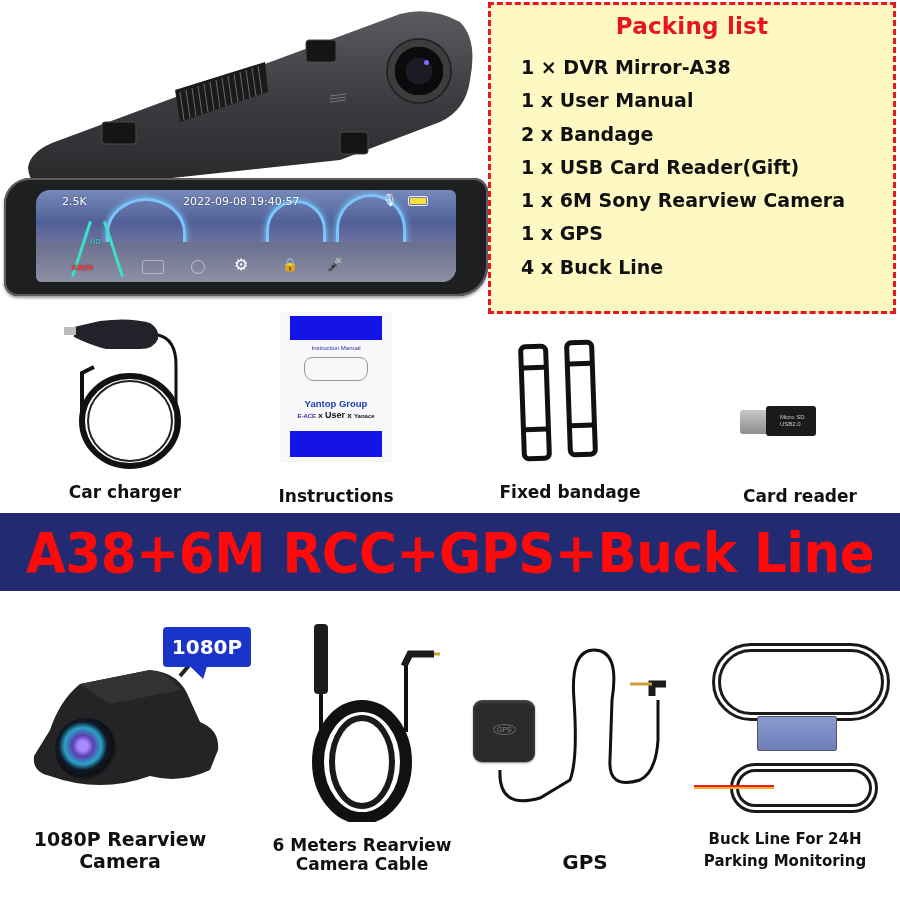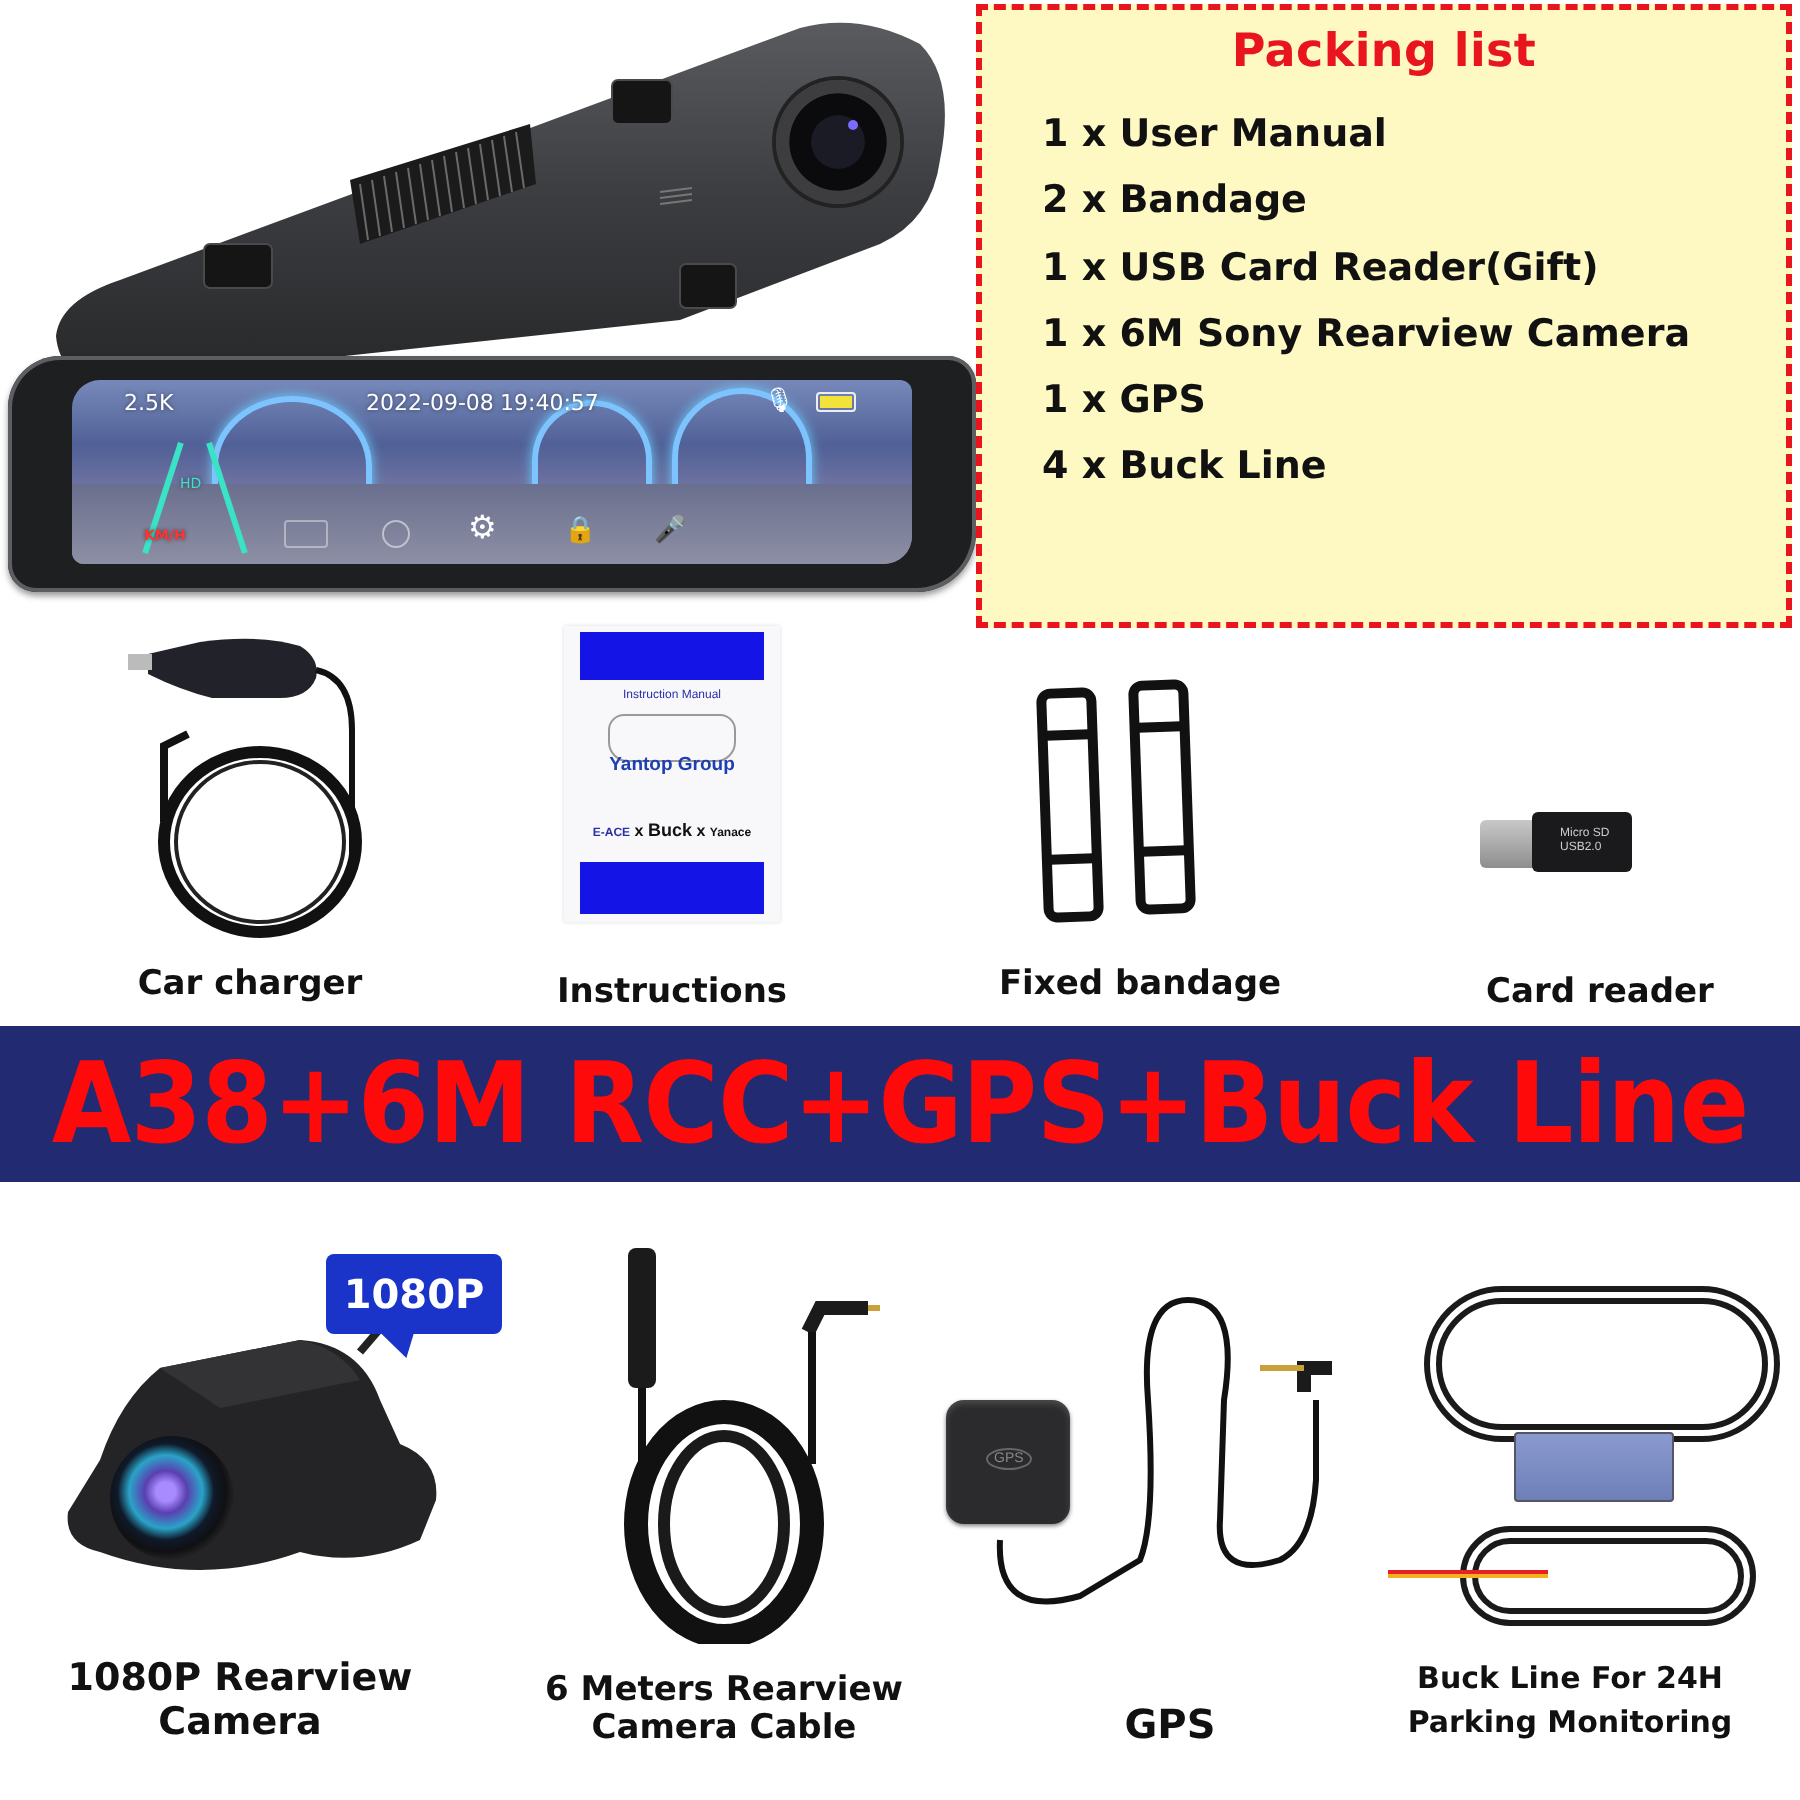--- a/index.html
+++ b/index.html
@@ -201,20 +201,21 @@
     <span class="screen-icon" style="left:155px;top:70px;width:14px;height:14px;border:1.5px solid rgba(255,255,255,0.5);border-radius:50%;"></span>
     <span class="screen-icon" style="left:198px;top:68px;font-size:16px;">⚙</span>
     <span class="screen-icon" style="left:246px;top:68px;font-size:13px;">🔒</span>
     <span class="screen-icon" style="left:291px;top:68px;font-size:13px;">🎤</span>
   </div>
 </div>
 
 <div class="abs packing">
   <div class="packing-title">Packing list</div>
   <ul class="packing-list">
+    <li>1 × DVR Mirror-A38</li>
     <li>1 x User Manual</li>
     <li>2 x Bandage</li>
     <li>1 x USB Card Reader(Gift)</li>
     <li>1 x 6M Sony Rearview Camera</li>
     <li>1 x GPS</li>
     <li>4 x Buck Line</li>
   </ul>
 </div>
 
 <svg class="abs" style="left:60px;top:315px" width="130" height="160">
@@ -224,25 +225,25 @@
   <ellipse cx="70" cy="106" rx="48" ry="45" stroke="#111" stroke-width="6" fill="none"></ellipse>
   <ellipse cx="70" cy="106" rx="42" ry="40" stroke="#222" stroke-width="2" fill="none"></ellipse>
   <path d="M22 96 L22 58 L34 52" stroke="#111" stroke-width="4" fill="none"></path>
 </svg>
 <div class="caption" style="left:55px;top:482px;width:140px;">Car charger</div>
 
 <div class="abs manual">
   <div class="manual-band" style="top:3px;height:24px;"></div>
   <div class="manual-title" style="top:32px;">Instruction Manual</div>
   <div style="position:absolute;left:22px;top:44px;width:64px;height:24px;border:1.5px solid #999;border-radius:8px 8px 10px 10px;"></div>
-  <div class="manual-company" style="top:64px;">Yantop Group</div>
+  <div class="manual-company" style="top:85px;">Yantop Group</div>
   <div class="manual-brands" style="top:97px;">
     <span style="color:#2a2fa8;font-size:6px;">E-ACE</span>
     <span>x</span>
-    <span style="font-size:9px;">Buck</span>
+    <span style="font-size:9px;">User</span>
     <span>x</span>
     <span style="font-size:6px;">Yanace</span>
   </div>
   <div class="manual-band" style="top:118px;height:26px;"></div>
 </div>
 <div class="caption" style="left:266px;top:486px;width:140px;">Instructions</div>
 
 <div class="abs" style="left:518px;top:340px;width:100px;height:125px;">
   <div class="bandage" style="left:2px;top:4px;transform:rotate(-2deg);">
     <div class="bar" style="top:16px;"></div>

